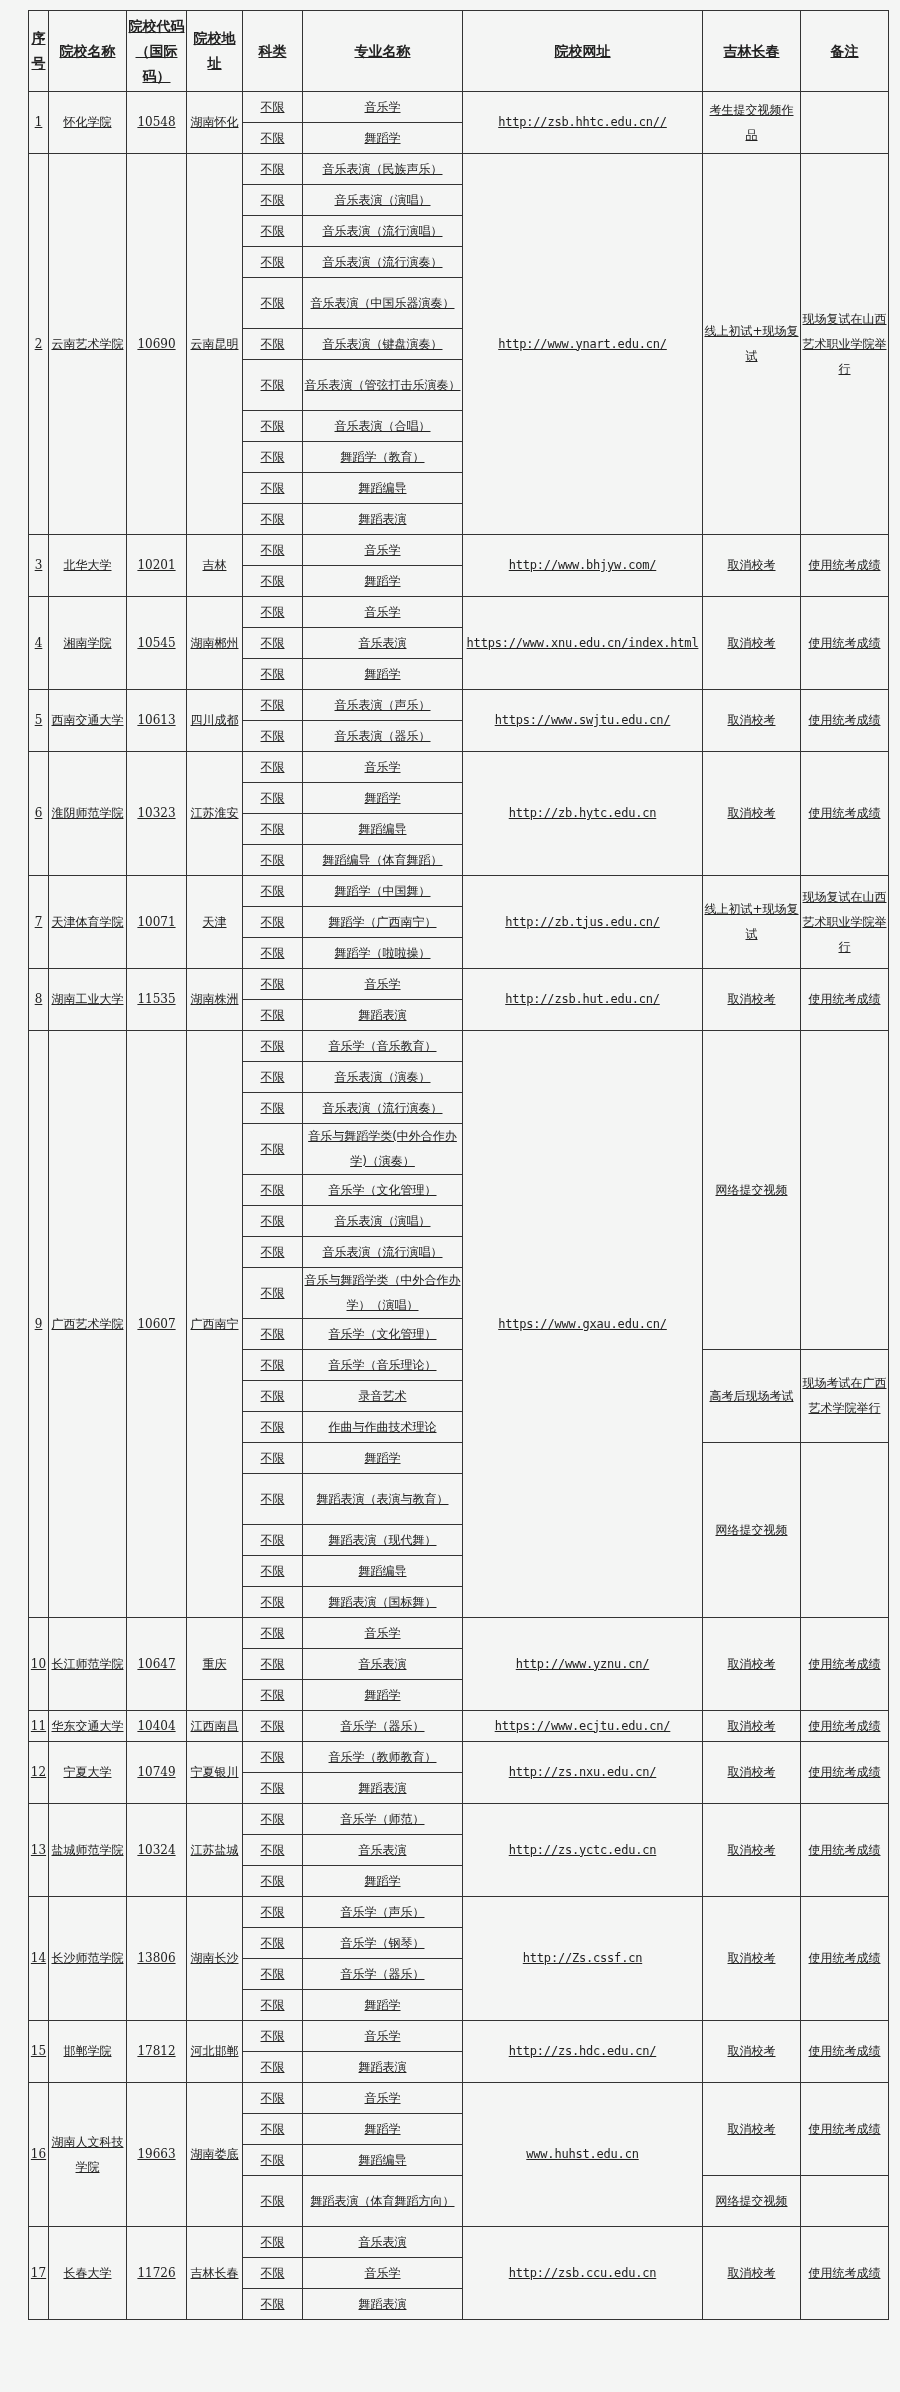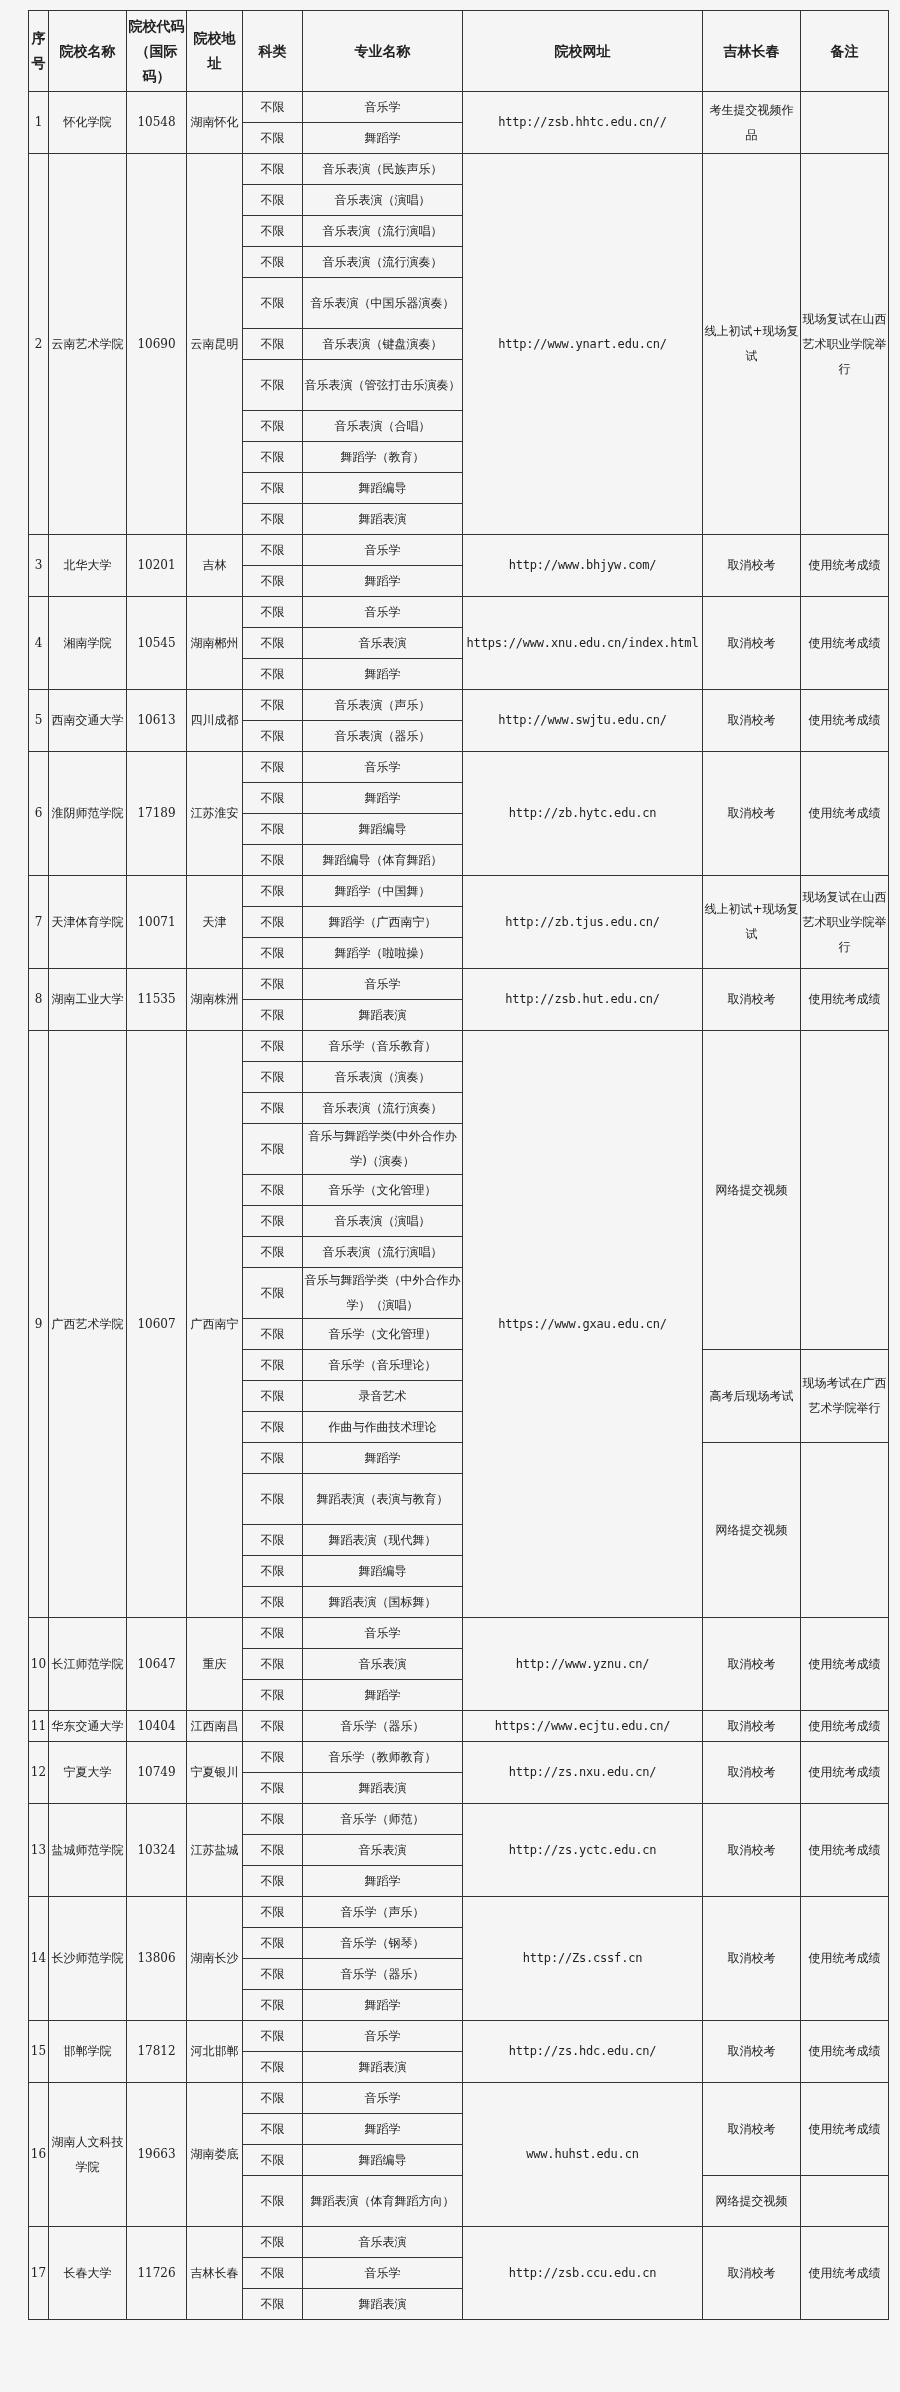--- a/index.html
+++ b/index.html
@@ -8,20 +8,21 @@
     background: #f4f5f4;
     font-family: "DejaVu Sans", "Liberation Sans", sans-serif;
     color: #222;
   }
   .wrap { padding: 10px 0 10px 28px; }
   table.major-table {
     border-collapse: collapse;
     width: 860px;
     table-layout: fixed;
     background: #f4f5f4;
+    text-decoration: underline;
   }
   table.major-table th, table.major-table td {
     border: 1px solid #333;
     text-align: center;
     vertical-align: middle;
     font-size: 12px;
     line-height: 25px;
     padding: 0 1px;
     word-break: break-all;
   }
@@ -176,32 +177,32 @@
           <td>不限</td>
           <td>舞蹈学</td>
         </tr>
         <tr class="r1">
           <td class="seq" rowspan="2">5</td>
           <td rowspan="2">西南交通大学</td>
           <td class="code" rowspan="2">10613</td>
           <td rowspan="2">四川成都</td>
           <td>不限</td>
           <td>音乐表演（声乐）</td>
-          <td class="url" rowspan="2">http://www.swjtu.edu.cn/</td>
+          <td class="url" rowspan="2">https://www.swjtu.edu.cn/</td>
           <td rowspan="2">取消校考</td>
           <td rowspan="2">使用统考成绩</td>
         </tr>
         <tr class="r1">
           <td>不限</td>
           <td>音乐表演（器乐）</td>
         </tr>
         <tr class="r1">
           <td class="seq" rowspan="4">6</td>
           <td rowspan="4">淮阴师范学院</td>
-          <td class="code" rowspan="4">17189</td>
+          <td class="code" rowspan="4">10323</td>
           <td rowspan="4">江苏淮安</td>
           <td>不限</td>
           <td>音乐学</td>
           <td class="url" rowspan="4">http://zb.hytc.edu.cn</td>
           <td rowspan="4">取消校考</td>
           <td rowspan="4">使用统考成绩</td>
         </tr>
         <tr class="r1">
           <td>不限</td>
           <td>舞蹈学</td>

